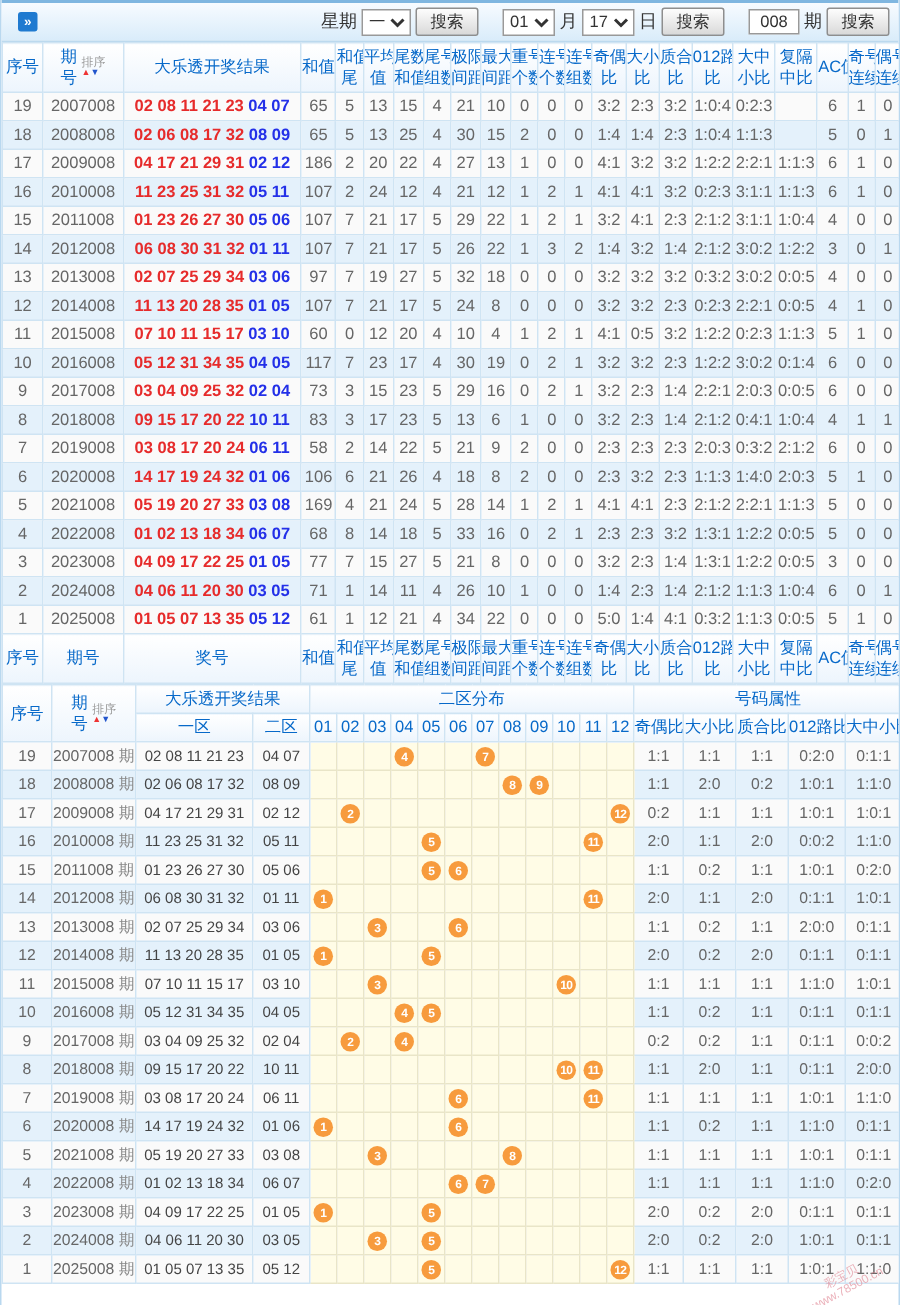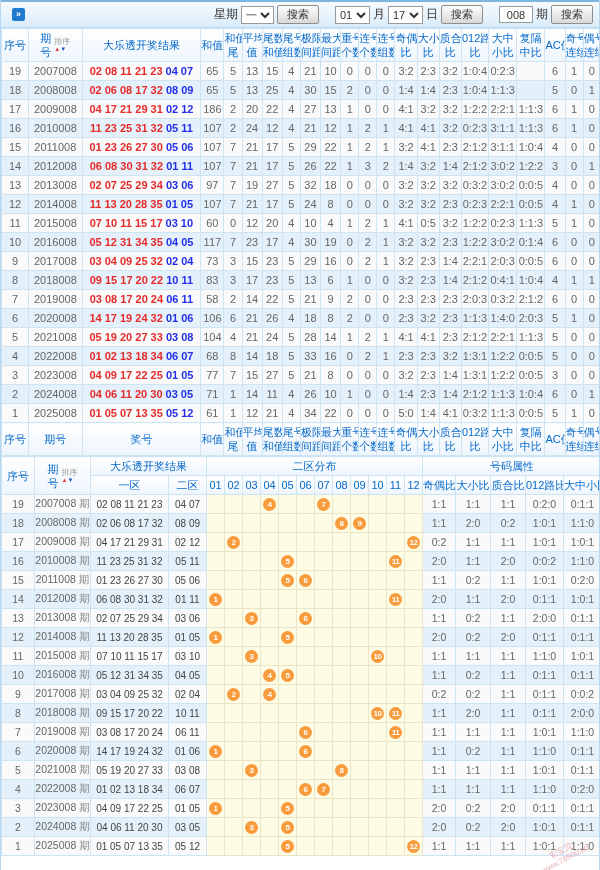--- a/index.html
+++ b/index.html
@@ -515,21 +515,21 @@
           <td>1:4:0</td>
           <td>2:0:3</td>
           <td>5</td>
           <td>1</td>
           <td>0</td>
         </tr>
         <tr>
           <td>5</td>
           <td>2021008</td>
           <td><span class="red">05 19 20 27 33</span> <span class="blue">03 08</span></td>
-          <td>104</td>
+          <td>169</td>
           <td>4</td>
           <td>21</td>
           <td>24</td>
           <td>5</td>
           <td>28</td>
           <td>14</td>
           <td>1</td>
           <td>2</td>
           <td>1</td>
           <td>4:1</td>

